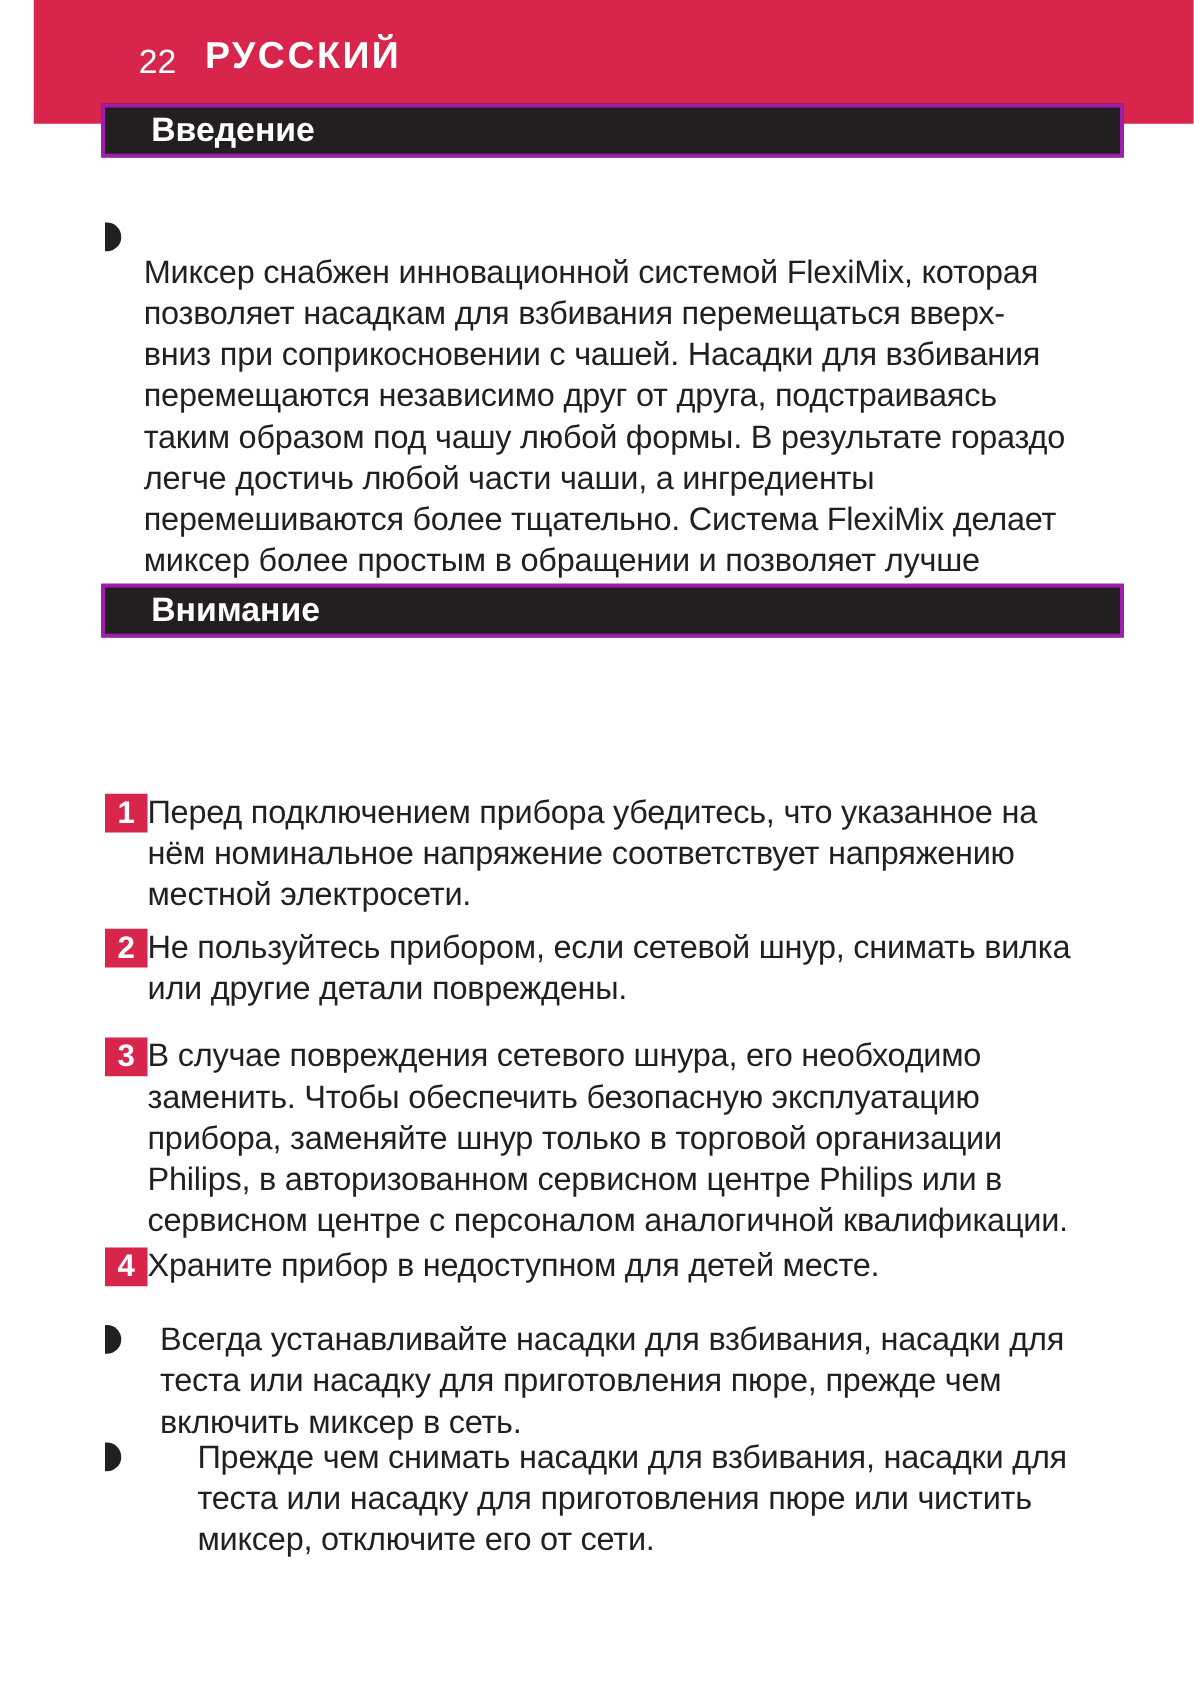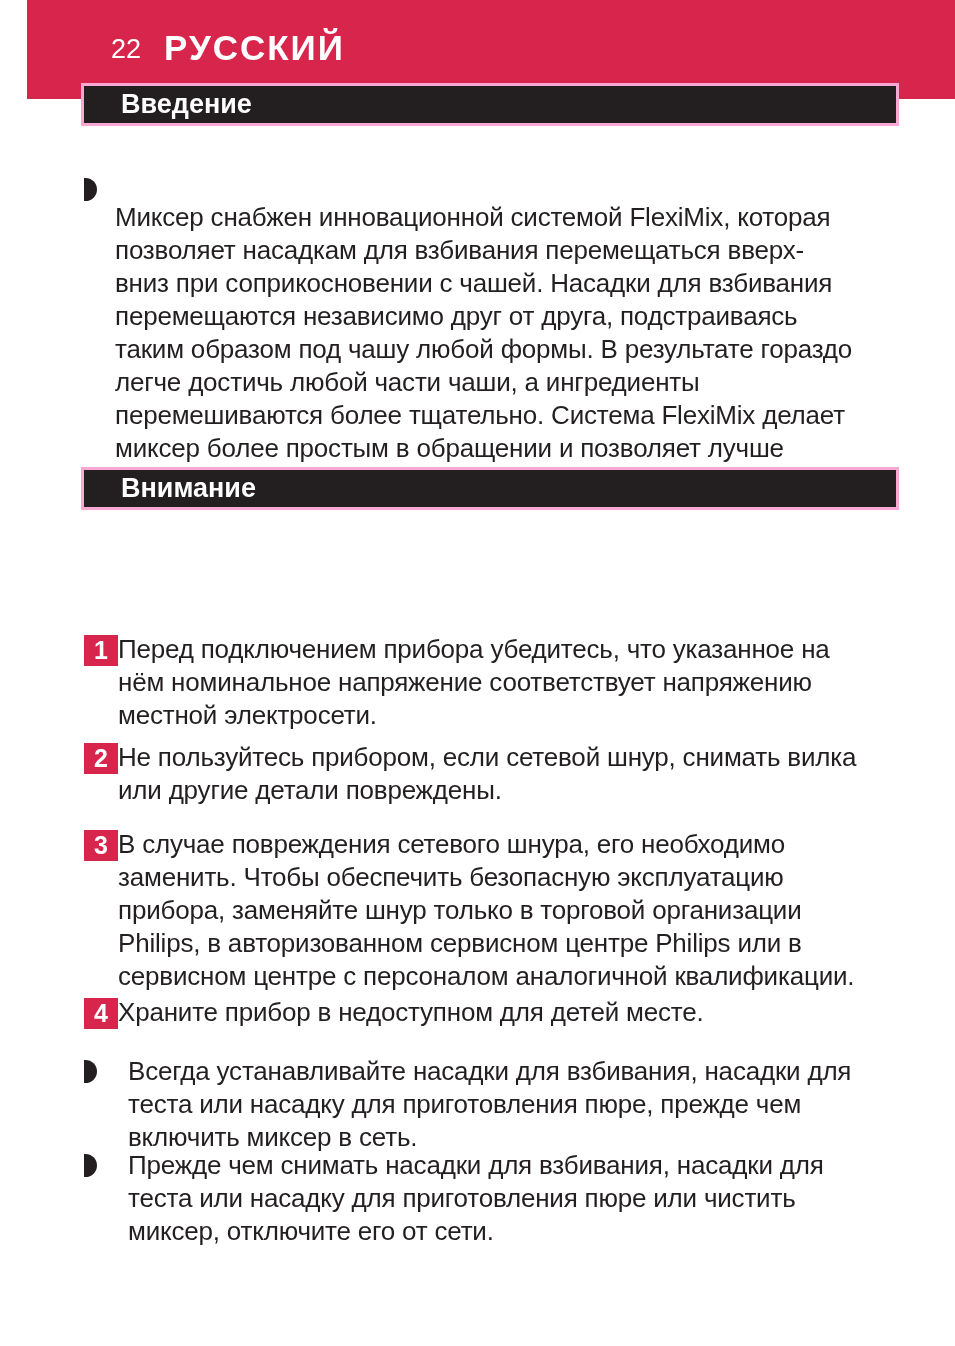--- a/index.html
+++ b/index.html
@@ -24,34 +24,34 @@
     left: 84px; top: 36px;
     font-size: 27px;
     font-weight: 400;
     color: #ffffff;
     line-height: 1;
   }
   .lang-title {
     position: absolute;
     left: 137px; top: 30px;
     margin: 0;
-    font-size: 35px;
+    font-size: 30px;
     font-weight: 700;
     letter-spacing: 2px;
     color: #ffffff;
     line-height: 1;
     text-align: right;
   }
   .section-bar {
     position: absolute;
     left: 81px;
     width: 818px;
     height: 43px;
     background: #231f20;
-    border: 3px solid #f9a8d4;
+    border: 3px solid #a21caf;
     box-sizing: border-box;
     display: flex;
     align-items: center;
     padding-left: 37px;
   }
   .section-bar .bar-label {
     color: #ffffff;
     font-size: 27px;
     font-weight: 700;
     line-height: 1;
@@ -103,21 +103,21 @@
     justify-content: center;
   }
 
   .row-intro-bullet  { top: 173px; flex-direction: column; }
   .row-warn-intro    { top: 521px; }
   .row-item-1        { top: 633px; }
   .row-item-2        { top: 741px; }
   .row-item-3        { top: 828px; }
   .row-item-4        { top: 996px; }
   .row-warn-bullet-1 { top: 1055px; }
-  .row-warn-bullet-2 { top: 1149px; }
+  .row-warn-bullet-2 { top: 1149px; gap: 30px; }
 </style>
 </head>
 <body>
 
 <div class="page">
 
   <header class="banner">
     <span class="page-num">22</span>
     <h1 class="lang-title">РУССКИЙ</h1>
   </header>

